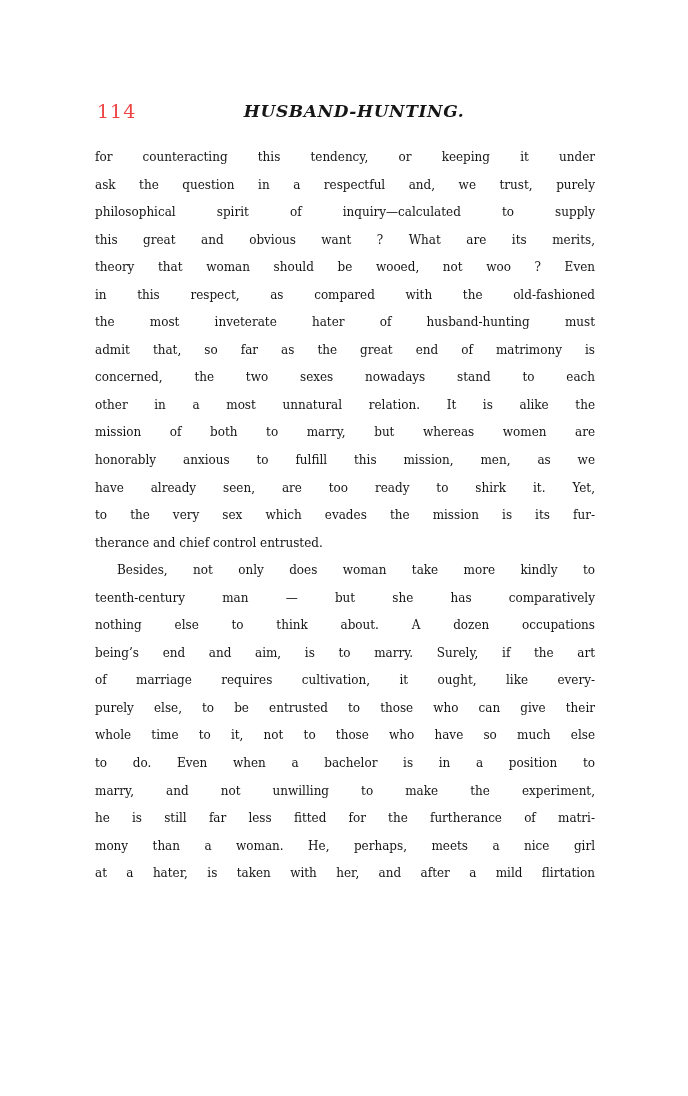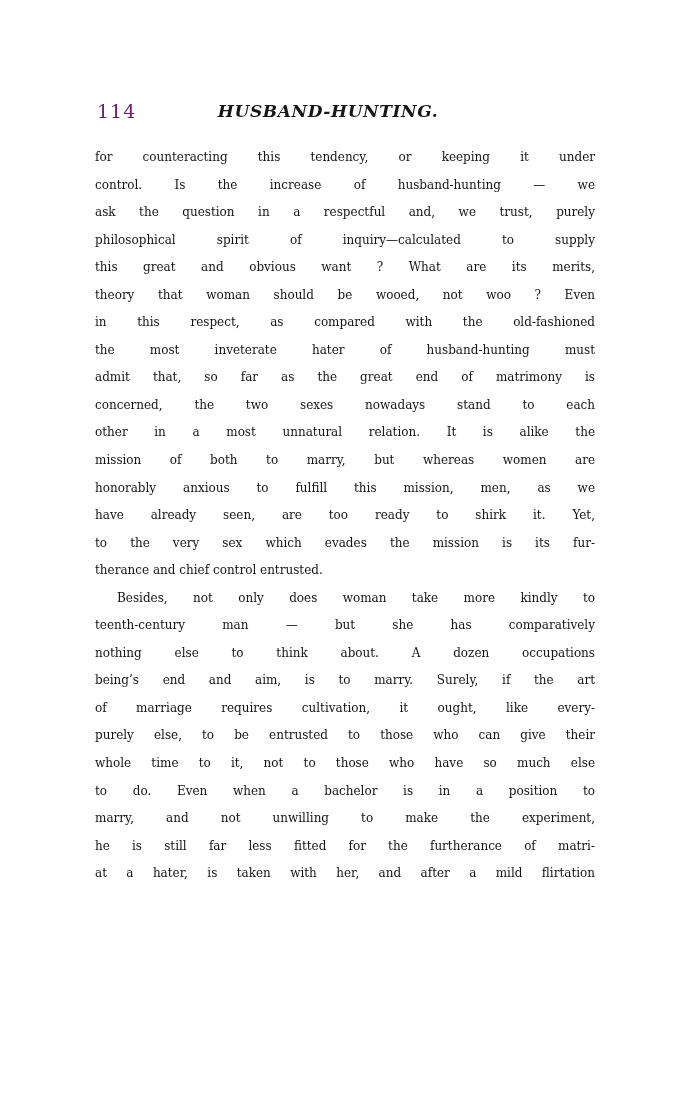--- a/index.html
+++ b/index.html
@@ -11,25 +11,25 @@
     overflow: hidden;
     font-family: "DejaVu Serif", serif;
     color: #141414;
   }
   .folio {
     position: absolute;
     left: 97px;
     top: 100px;
     font-size: 19px;
     letter-spacing: 1px;
-    color: #701a75;
+    color: #ef4444;
   }
   .running-head {
     position: absolute;
-    left: 78px;
+    left: 104px;
     top: 101px;
     width: 500px;
     text-align: center;
     font-style: italic;
     font-weight: bold;
     font-size: 17px;
     letter-spacing: 0.6px;
     color: #161616;
   }
   .text-block {
@@ -56,21 +56,20 @@
 <body>
 
 <div class="page">
 
   <div class="folio">114</div>
   <div class="running-head">HUSBAND-HUNTING.</div>
 
   <div class="text-block">
     <div class="paragraph">
       <div class="line">for counteracting this tendency, or keeping it under</div>
-      <div class="line">control.  Is the increase of husband-hunting — we</div>
       <div class="line">ask the question in a respectful and, we trust, purely</div>
       <div class="line">philosophical spirit of inquiry—calculated to supply</div>
       <div class="line">this great and obvious want ?  What are its merits,</div>
       <div class="line">theory that woman should be wooed, not woo ?  Even</div>
       <div class="line">in this respect, as compared with the old-fashioned</div>
       <div class="line">the most inveterate hater of husband-hunting must</div>
       <div class="line">admit that, so far as the great end of matrimony is</div>
       <div class="line">concerned, the two sexes nowadays stand to each</div>
       <div class="line">other in a most unnatural relation.  It is alike the</div>
       <div class="line">mission of both to marry, but whereas women are</div>
@@ -83,17 +82,18 @@
       <div class="line indent">Besides, not only does woman take more kindly to</div>
       <div class="line">teenth-century man — but she has comparatively</div>
       <div class="line">nothing else to think about.  A dozen occupations</div>
       <div class="line">being’s end and aim, is to marry.  Surely, if the art</div>
       <div class="line">of marriage requires cultivation, it ought, like every-</div>
       <div class="line">purely else, to be entrusted to those who can give their</div>
       <div class="line">whole time to it, not to those who have so much else</div>
       <div class="line">to do.  Even when a bachelor is in a position to</div>
       <div class="line">marry, and not unwilling to make the experiment,</div>
       <div class="line">he is still far less fitted for the furtherance of matri-</div>
+      <div class="line">mony than a woman.  He, perhaps, meets a nice girl</div>
       <div class="line">at a hater, is taken with her, and after a mild flirtation</div>
     </div>
   </div>
 
 </div>
 
 </body></html>

